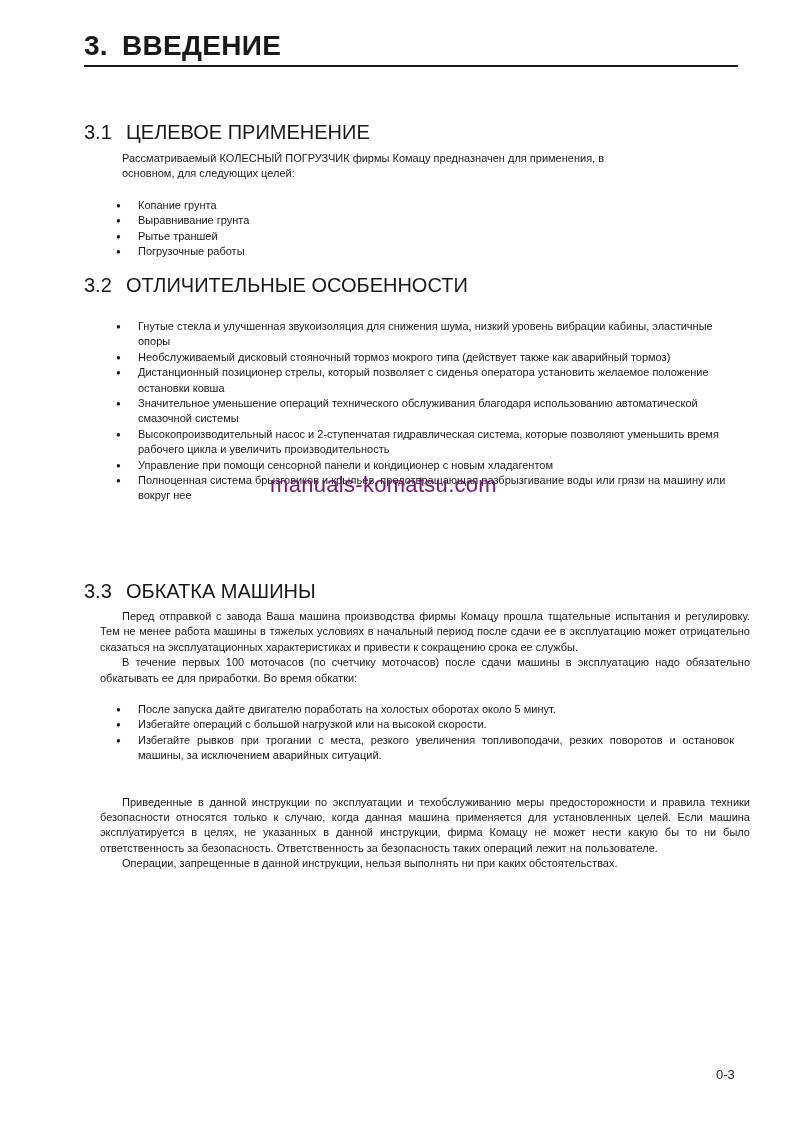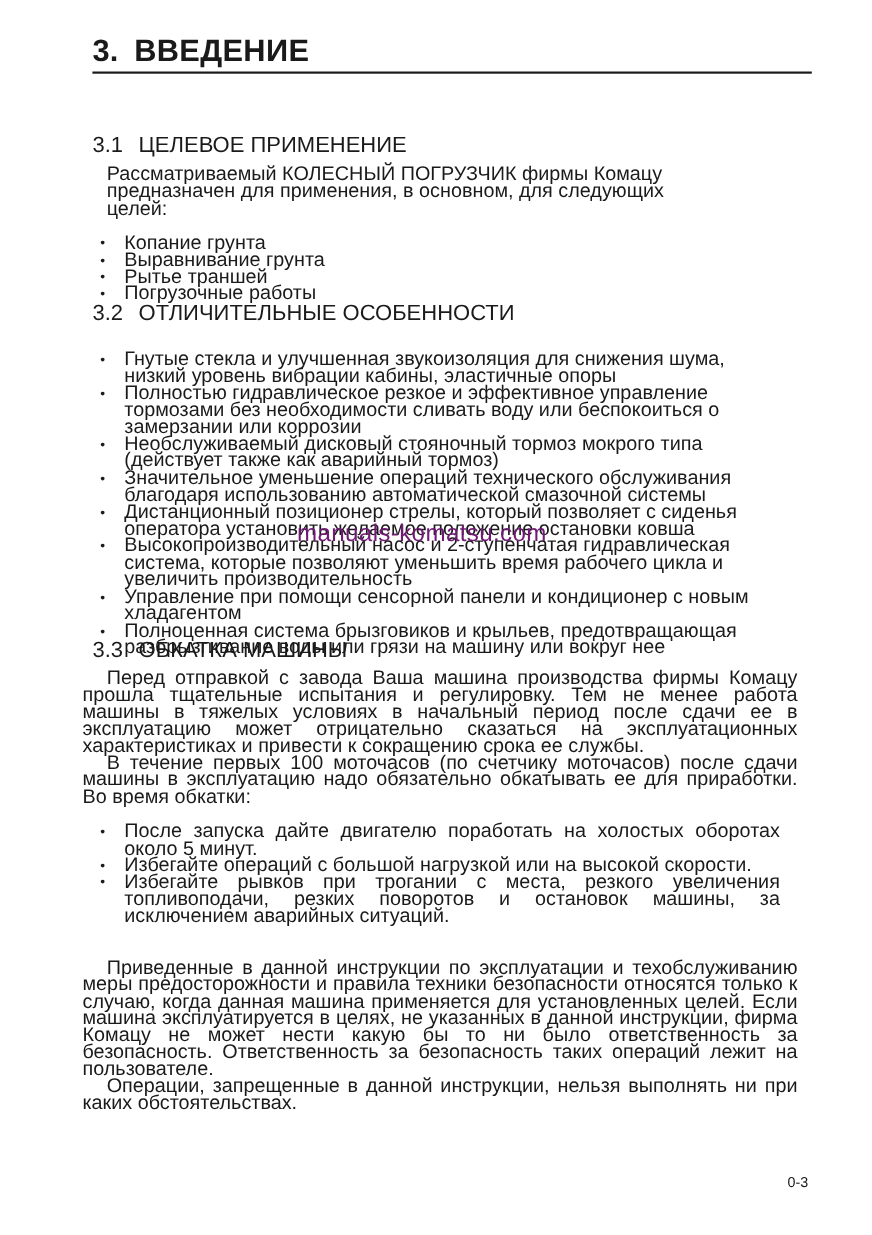--- a/index.html
+++ b/index.html
@@ -4,21 +4,21 @@
 <style>
   html, body { margin: 0; padding: 0; background: #ffffff; }
   body { width: 793px; height: 1123px; position: relative; overflow: hidden;
          font-family: "Liberation Sans", sans-serif; color: #1a1a1a; }
   .chapter { position: absolute; left: 84px; top: 30px; width: 654px; }
   .chapter-title { font-size: 28px; font-weight: bold; letter-spacing: 0.3px; margin: 0; padding-bottom: 3px;
                    border-bottom: 2px solid #1a1a1a; }
   .chapter-title .num { display: inline-block; width: 38px; }
   .section-head { position: absolute; left: 84px; font-size: 20px; font-weight: normal; margin: 0; }
   .section-head .num { display: inline-block; width: 42px; }
-  .block { position: absolute; left: 75px; width: 650px; font-size: 18px; line-height: 15.4px; }
+  .block { position: absolute; left: 100px; width: 650px; font-size: 11px; line-height: 15.4px; }
   .para { margin: 0; }
   .indent-para { padding-left: 22px; }
   .ind-first { text-indent: 22px; }
   ul.bullets { list-style: none; margin: 16px; padding: 0; }
   ul.bullets li { position: relative; padding-left: 22px; }
   ul.bullets li::before { content: "\25CF"; position: absolute; left: 0; top: 0; font-size: 8px; }
   .watermark { position: absolute; left: 270px; top: 472px; font-size: 22px; color: #701a75; letter-spacing: 0.3px; }
   .page-num { position: absolute; left: 716px; top: 1067px; font-size: 13px; }
   .justify { text-align: justify; }
 </style>
@@ -37,24 +37,23 @@
     <li>Выравнивание грунта</li>
     <li>Рытье траншей</li>
     <li>Погрузочные работы</li>
   </ul>
 </div>
 
 <h2 class="section-head" style="top:274px"><span class="num">3.2</span><span>ОТЛИЧИТЕЛЬНЫЕ ОСОБЕННОСТИ</span></h2>
 <div class="block" style="top:303px">
   <ul class="bullets">
     <li>Гнутые стекла и улучшенная звукоизоляция для снижения шума, низкий уровень вибрации кабины, эластичные опоры</li>
-    <li>Полностью гидравлическое резкое и эффективное управление тормозами без необходимости сливать воду или беспокоиться о замерзании или коррозии</li>
     <li>Необслуживаемый дисковый стояночный тормоз мокрого типа (действует также как аварийный тормоз)</li>
+    <li>Дистанционный позиционер стрелы, который позволяет с сиденья оператора установить желаемое положение остановки ковша</li>
     <li>Значительное уменьшение операций технического обслуживания благодаря использованию автоматической смазочной системы</li>
-    <li>Дистанционный позиционер стрелы, который позволяет с сиденья оператора установить желаемое положение остановки ковша</li>
     <li>Высокопроизводительный насос и 2-ступенчатая гидравлическая система, которые позволяют уменьшить время рабочего цикла и увеличить производительность</li>
     <li>Управление при помощи сенсорной панели и кондиционер с новым хладагентом</li>
     <li>Полноценная система брызговиков и крыльев, предотвращающая разбрызгивание воды или грязи на машину или вокруг нее</li>
   </ul>
 </div>
 
 <h2 class="section-head" style="top:580px"><span class="num">3.3</span><span>ОБКАТКА МАШИНЫ</span></h2>
 <div class="block justify" style="top:609px">
   <p class="para ind-first">Перед отправкой с завода Ваша машина производства фирмы Комацу прошла тщательные испытания и регулировку. Тем не менее работа машины в тяжелых условиях в начальный период после сдачи ее в эксплуатацию может отрицательно сказаться на эксплуатационных характеристиках и привести к сокращению срока ее службы.</p>
   <p class="para ind-first">В течение первых 100 моточасов (по счетчику моточасов) после сдачи машины в эксплуатацию надо обязательно обкатывать ее для приработки. Во время обкатки:</p>

